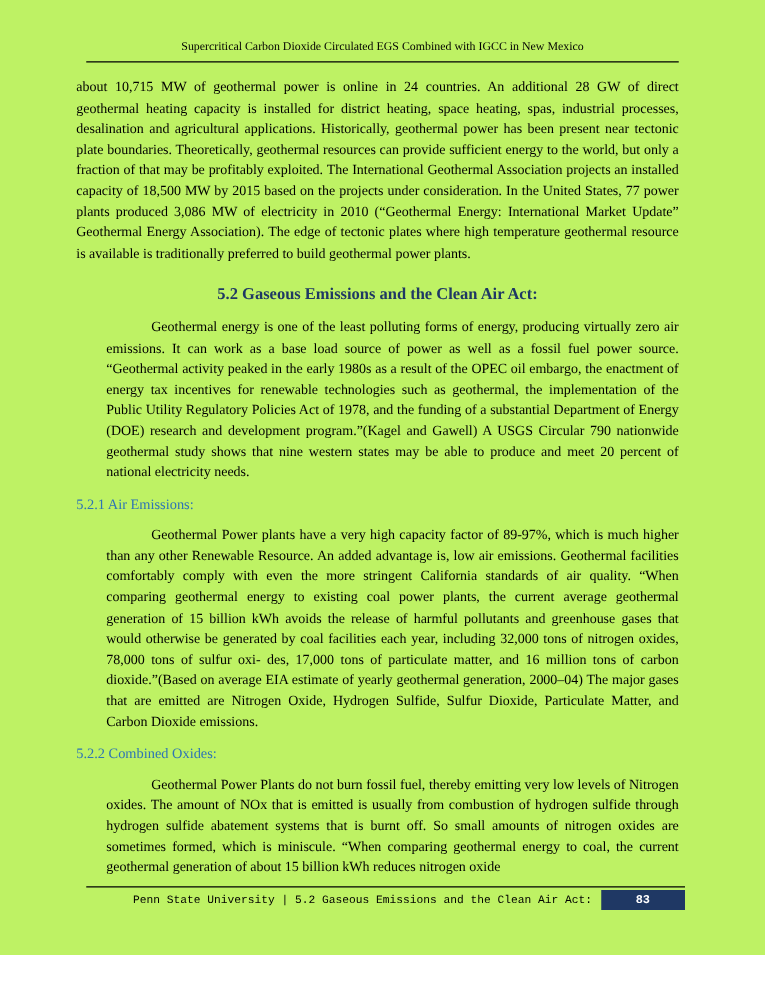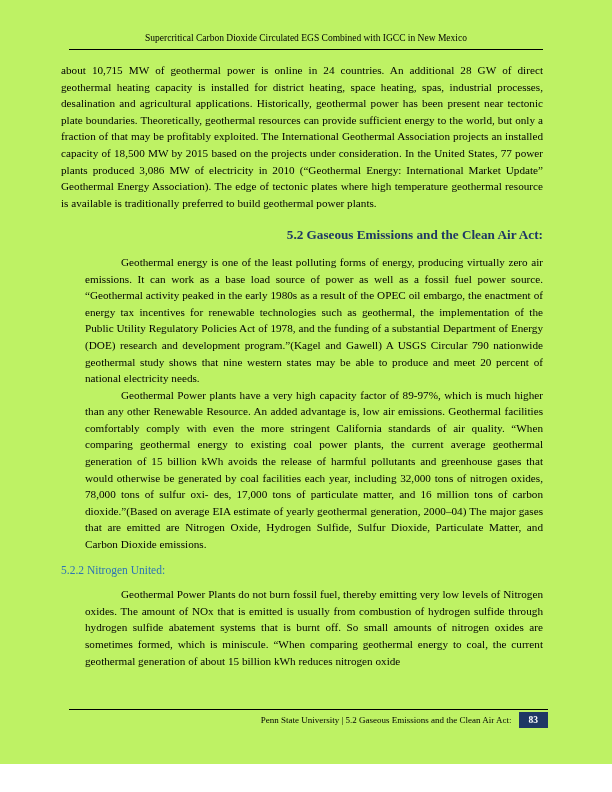--- a/index.html
+++ b/index.html
@@ -42,79 +42,80 @@
   }
   p.para.indent {
     text-indent: 36px;
     margin-left: 24px;
   }
   .section-heading {
     color: #1f3864;
     font-size: 13.2px;
     font-weight: 700;
     margin: 16px 0 10px 0;
-    text-align: right;
+    text-align: center;
     font-family: "Liberation Serif", serif;
   }
   .subsection-heading {
     color: #2e74b5;
     font-size: 11.5px;
     font-weight: 400;
     margin: 9px 0 8px 0;
     text-align: left;
     font-family: "Liberation Serif", serif;
   }
   .footer {
     position: absolute;
     left: 69px;
     right: 64px;
     bottom: 36px;
     border-top: 1px solid #000000;
     padding-top: 2px;
     display: flex;
     justify-content: flex-end;
     align-items: center;
-    font-family: Liberation Serif, serif;
+    font-family: Liberation Mono, monospace;
     font-size: 9px;
   }
   .footer-text {
     color: #000000;
     line-height: 16px;
   }
   .page-badge {
     display: inline-block;
     background: #1f3864;
     color: #ffffff;
     font-weight: 700;
     font-size: 9.5px;
     line-height: 10px;
-    padding: 3px 10px;
+    padding: 3px 28px;
     margin-left: 7px;
   }
 </style>
 </head>
 <body>
 
 <div class="page">
 
   <div class="header">
     <span>Supercritical Carbon Dioxide Circulated EGS Combined with IGCC in New Mexico</span>
   </div>
 
   <div class="content">
     <p class="para">about 10,715 MW of geothermal power is online in 24 countries. An additional 28 GW of direct geothermal heating capacity is installed for district heating, space heating, spas, industrial processes, desalination and agricultural applications. Historically, geothermal power has been present near tectonic plate boundaries. Theoretically, geothermal resources can provide sufficient energy to the world, but only a fraction of that may be profitably exploited. The International Geothermal Association projects an installed capacity of 18,500 MW by 2015 based on the projects under consideration. In the United States, 77 power plants produced 3,086 MW of electricity in 2010 (“Geothermal Energy: International Market Update” Geothermal Energy Association). The edge of tectonic plates where high temperature geothermal resource is available is traditionally preferred to build geothermal power plants.</p>
 
     <h2 class="section-heading">5.2 Gaseous Emissions and the Clean Air Act:</h2>
 
     <p class="para indent">Geothermal energy is one of the least polluting forms of energy, producing virtually zero air emissions. It can work as a base load source of power as well as a fossil fuel power source. “Geothermal activity peaked in the early 1980s as a result of the OPEC oil embargo, the enactment of energy tax incentives for renewable technologies such as geothermal, the implementation of the Public Utility Regulatory Policies Act of 1978, and the funding of a substantial Department of Energy (DOE) research and development program.”(Kagel and Gawell) A USGS Circular 790 nationwide geothermal study shows that nine western states may be able to produce and meet 20 percent of national electricity needs.</p>
 
+    <h3 class="subsection-heading">5.2.1 Air Emissions:</h3>
 
     <p class="para indent">Geothermal Power plants have a very high capacity factor of 89-97%, which is much higher than any other Renewable Resource. An added advantage is, low air emissions. Geothermal facilities comfortably comply with even the more stringent California standards of air quality. “When comparing geothermal energy to existing coal power plants, the current average geothermal generation of 15 billion kWh avoids the release of harmful pollutants and greenhouse gases that would otherwise be generated by coal facilities each year, including 32,000 tons of nitrogen oxides, 78,000 tons of sulfur oxi- des, 17,000 tons of particulate matter, and 16 million tons of carbon dioxide.”(Based on average EIA estimate of yearly geothermal generation, 2000–04) The major gases that are emitted are Nitrogen Oxide, Hydrogen Sulfide, Sulfur Dioxide, Particulate Matter, and Carbon Dioxide emissions.</p>
 
-    <h3 class="subsection-heading">5.2.2 Nitrogen United:</h3>
+    <h3 class="subsection-heading">5.2.2 Combined Oxides:</h3>
 
     <p class="para indent">Geothermal Power Plants do not burn fossil fuel, thereby emitting very low levels of Nitrogen oxides. The amount of NOx that is emitted is usually from combustion of hydrogen sulfide through hydrogen sulfide abatement systems that is burnt off. So small amounts of nitrogen oxides are sometimes formed, which is miniscule. “When comparing geothermal energy to coal, the current geothermal generation of about 15 billion kWh reduces nitrogen oxide</p>
   </div>
 
   <div class="footer">
     <span class="footer-text">Penn State University | 5.2 Gaseous Emissions and the Clean Air Act:</span>
     <span class="page-badge">83</span>
   </div>
 
 </div>

